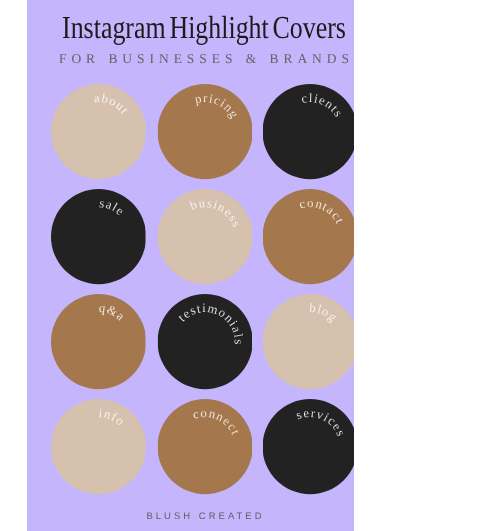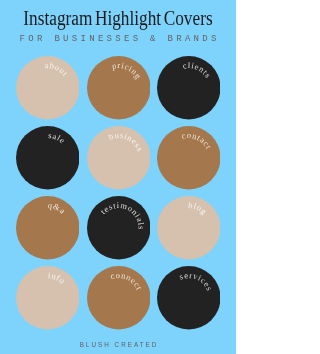--- a/index.html
+++ b/index.html
@@ -7,39 +7,39 @@
   body{width:236px;height:354px;background:#ffffff;overflow:hidden;
        font-family:"Liberation Sans",sans-serif;}
   .page{position:relative;width:236px;height:354px;background:#ffffff;overflow:hidden;}
 
   .title{position:absolute;left:0;top:7.6px;width:236px;text-align:center;
          font-family:"Liberation Serif",serif;font-size:21.3px;color:#1b1b1b;word-spacing:-2.2px;
          line-height:1;white-space:nowrap;
          transform:scaleX(0.811) translateZ(0);transform-origin:118px 0;}
 
   .subtitle{position:absolute;left:0;top:34.9px;width:236px;text-align:center;
-         font-family:Liberation Mono, monospace;font-size:9px;color:#646463;
+         font-family:Liberation Serif, serif;font-size:9px;color:#646463;
          letter-spacing:3.3px;text-indent:3.3px;line-height:1;white-space:nowrap;
          transform:translateZ(0);}
 
   .grid{position:absolute;left:0;top:0;width:236px;height:354px;}
 
   .cover{position:absolute;width:63.5px;height:63.5px;transform:translateZ(0);}
   .cover svg{display:block;}
   .cover-label{text-rendering:geometricPrecision;}
 
   .footer{position:absolute;left:0;top:341.9px;width:236px;text-align:center;
          font-family:"Liberation Sans",sans-serif;font-size:6.3px;color:#5f5f5f;
          letter-spacing:2.03px;text-indent:2.03px;line-height:1;white-space:nowrap;
          transform:translateZ(0);}
 </style>
 </head>
 <body>
 
-<div class="page" style="background: #7dd3fc;">
+<div class="page" style="background: #c4b5fd; margin-left: 18px;">
 
   <div class="title" style="color: rgb(27, 27, 27);">Instagram Highlight Covers</div>
 
   <div class="subtitle" style="color: rgb(100, 100, 99);">FOR BUSINESSES &amp; BRANDS</div>
 
   <div class="grid">
 
     <div class="cover" style="left: 15.5px; top: 56px; width: 63.5px; height: 63.5px;">
       <svg viewBox="0 0 63.5 63.5" width="63.5" height="63.5">
         <defs>

